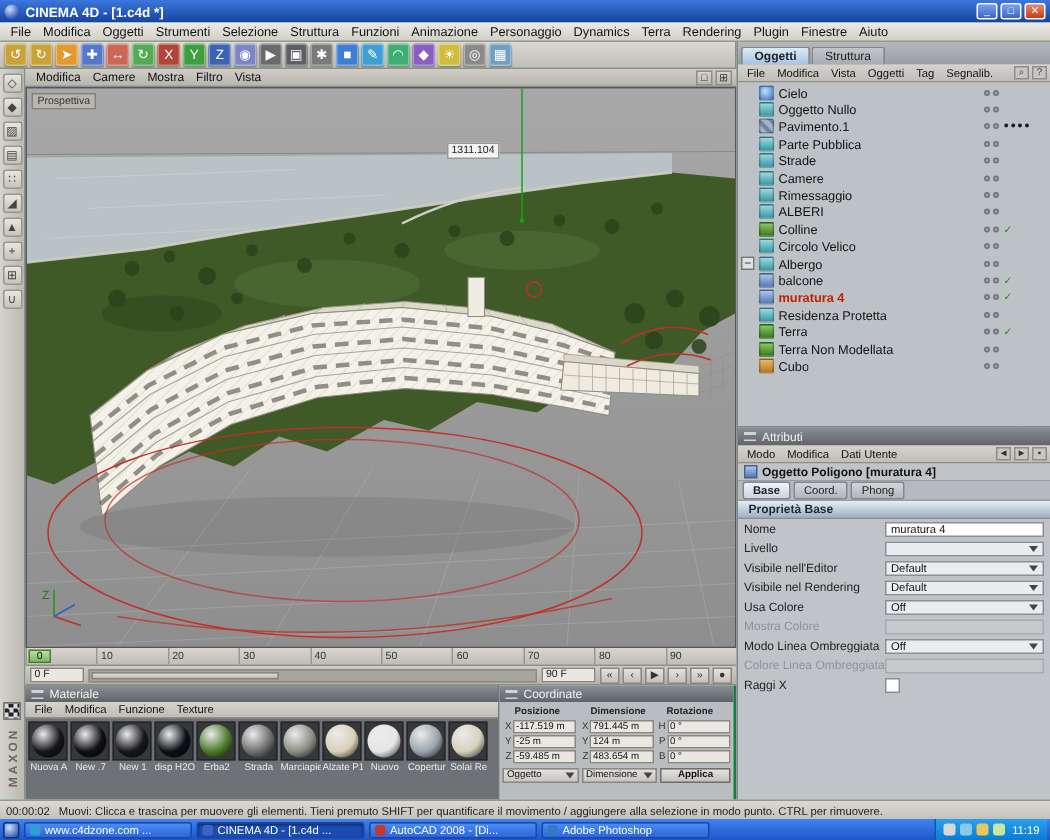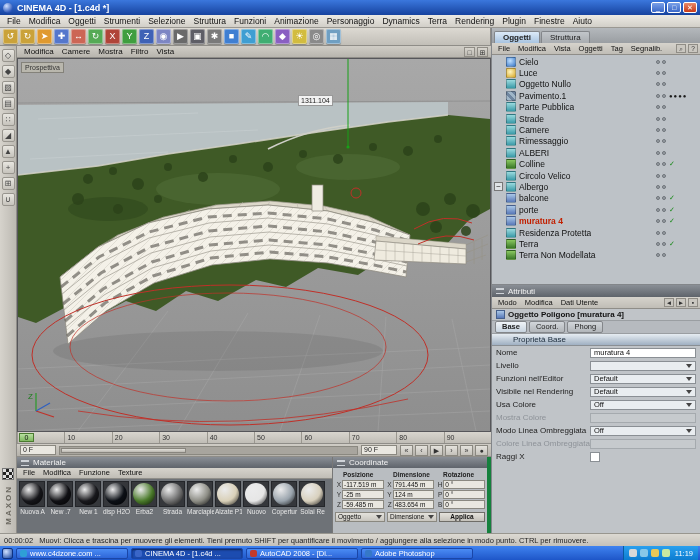--- a/index.html
+++ b/index.html
@@ -59,21 +59,21 @@
 
 
 #materials{position:absolute;top:457px;left:17px;width:316px;height:76px;background:#6e7277;border-right:1px solid #777}
 #mat-list{display:flex;gap:1px;padding:2px}
 .mat{width:27px;flex:0 0 auto}
 .mat-sphere{width:26px;height:26px;background:#35373b;position:relative;border:1px solid #24262a}
 .mat-sphere i{position:absolute;inset:1px;border-radius:50%;background:radial-gradient(circle at 35% 30%,rgba(255,255,255,.9),var(--c,#888) 55%,#000 105%)}
 .mat-label{font-size:6.5px;color:#e8e8e8;text-align:center;white-space:nowrap;overflow:hidden;line-height:9px}
 
 
-#coords{position:absolute;top:457px;left:333px;width:158px;height:76px;background:#b9bdc1;border-right:4px solid #15803d}
+#coords{position:absolute;top:457px;left:333px;width:158px;height:76px;background:#b9bdc1;border-right:2px solid #15803d}
 #coord-heads{display:flex;padding:2px 2px 0}
 .chead{flex:1;font-size:6.5px;font-weight:bold;color:#222;padding-left:8px;line-height:9px;white-space:nowrap;overflow:hidden}
 .crow{display:flex;padding:1px 2px 0;gap:2px}
 .ccell{flex:1;display:flex;align-items:center;gap:1px;min-width:0}
 .clab{font-size:6.5px;width:6px;color:#333;text-align:right;flex:0 0 auto}
 .cfield{flex:1;height:9px;background:#e9e7e0;border:1px solid #8a8880;font-size:6.5px;line-height:7px;padding:0 1px;white-space:nowrap;overflow:hidden;min-width:0}
 .cfoot{display:flex;gap:2px;padding:3px 2px 0}
 .cdrop{flex:1;height:10px;background:linear-gradient(#e4e2dc,#c8c5be);border:1px solid #8a8880;font-size:6.5px;line-height:8px;padding:0 2px;display:flex;justify-content:space-between;align-items:center;white-space:nowrap;overflow:hidden}
 .capply{flex:1;height:10px;background:linear-gradient(#e4e2dc,#c4c1ba);border:1px solid #6f6d68;font-size:6.5px;text-align:center;line-height:8px;font-weight:bold}
 .darr{width:0;height:0;border-left:3px solid transparent;border-right:3px solid transparent;border-top:4px solid #444;flex:0 0 auto}
@@ -109,21 +109,21 @@
 
 
 #attr-head{height:12px}
 #attr-menu{height:12px}
 #attr-menu .icons{margin-left:auto;display:flex;gap:2px;padding-right:2px}
 #attr-obj{height:12px;display:flex;align-items:center;gap:3px;padding-left:4px;background:#c0c4c8;border-bottom:1px solid #9a9ea2;font-size:8px;font-weight:bold;white-space:nowrap;overflow:hidden}
 .attr-obj-icon{width:9px;height:9px;background:linear-gradient(#aac8e8,#5878b8);border:1px solid #46608c;flex:0 0 auto}
 #attr-tabs{height:13px;display:flex;gap:2px;padding:1px 3px;background:#b6babf;border-bottom:1px solid #9a9ea2;align-items:center}
 .attr-tab{font-size:7.5px;padding:0 6px;line-height:10px;background:linear-gradient(#d2d6da,#b2b6ba);border:1px solid #83868a;border-radius:2px;color:#222}
 .attr-tab.active{background:linear-gradient(#f0f4f8,#c8d4e0);font-weight:bold}
-#attr-section{height:12px;background:linear-gradient(#e6ecf2,#9fb0c2);font-size:8px;font-weight:normal;line-height:12px;padding-left:21px;border-bottom:1px solid #8a8f94;color:#1a2a3a}
+#attr-section{height:12px;background:linear-gradient(#e6ecf2,#9fb0c2);font-size:8px;font-weight:bold;line-height:12px;padding-left:7px;border-bottom:1px solid #8a8f94;color:#1a2a3a}
 .arow{height:13px;display:flex;align-items:center;padding:0 4px}
 .arow .lab{width:94px;font-size:8px;color:#222;white-space:nowrap;overflow:hidden;flex:0 0 auto}
 .arow .val{flex:1;height:10px;border:1px solid #8a8f94;background:#e9edf0;font-size:7.5px;padding:0 3px;display:flex;align-items:center;justify-content:space-between;color:#111;min-width:0}
 .arow .val .vtx{white-space:nowrap;overflow:hidden}
 .arow .arrow{display:none;width:0;height:0;border-left:3px solid transparent;border-right:3px solid transparent;border-top:4px solid #444;flex:0 0 auto}
 .arow.dropdown .arrow{display:block}
 .arow.text .val{background:#fff}
 .arow.checkbox .val{flex:0 0 10px;height:10px;background:#fff;padding:0}
 .arow.swatch_dis .lab{color:#8d9298}
 .arow.swatch_dis .val{background:#c6cacd;border-color:#a5aaae}
@@ -553,30 +553,20 @@
           <span class="om-exp"></span>
           <span class="om-icon ic-sky"></span>
           <span class="om-label">Cielo</span>
           <span class="om-dots">
             <i></i>
             <i></i>
           </span>
           <span class="om-tags"></span>
         </div>
 
-        <div class="om-row">
-          <span class="om-exp"></span>
-          <span class="om-icon ic-light"></span>
-          <span class="om-label">Luce</span>
-          <span class="om-dots">
-            <i></i>
-            <i></i>
-          </span>
-          <span class="om-tags"></span>
-        </div>
 
         <div class="om-row">
           <span class="om-exp"></span>
           <span class="om-icon ic-null"></span>
           <span class="om-label">Oggetto Nullo</span>
           <span class="om-dots">
             <i></i>
             <i></i>
           </span>
           <span class="om-tags"></span>
@@ -685,30 +675,20 @@
           <span class="om-exp"></span>
           <span class="om-icon ic-poly"></span>
           <span class="om-label">balcone</span>
           <span class="om-dots">
             <i></i>
             <i></i>
           </span>
           <span class="om-tags t-green">✓</span>
         </div>
 
-        <div class="om-row child">
-          <span class="om-exp"></span>
-          <span class="om-icon ic-poly"></span>
-          <span class="om-label">porte</span>
-          <span class="om-dots">
-            <i></i>
-            <i></i>
-          </span>
-          <span class="om-tags t-green">✓</span>
-        </div>
 
         <div class="om-row child selected">
           <span class="om-exp"></span>
           <span class="om-icon ic-poly"></span>
           <span class="om-label">muratura 4</span>
           <span class="om-dots">
             <i></i>
             <i></i>
           </span>
           <span class="om-tags t-green">✓</span>
@@ -741,20 +721,30 @@
           <span class="om-icon ic-terrain"></span>
           <span class="om-label">Terra Non Modellata</span>
           <span class="om-dots">
             <i></i>
             <i></i>
           </span>
           <span class="om-tags"></span>
         </div>
 
 
+        <div class="om-row">
+          <span class="om-exp"></span>
+          <span class="om-icon ic-cube"></span>
+          <span class="om-label">Cubo</span>
+          <span class="om-dots">
+            <i></i>
+            <i></i>
+          </span>
+          <span class="om-tags"></span>
+        </div>
       </div>
 
     <div id="attr-head" class="phead">
       <span class="grip"></span>
       <span>Attributi</span>
     </div>
     <div id="attr-menu" class="pmenu">
       <div style="display:flex">
 
       <span class="menu-item">Modo</span>
@@ -790,21 +780,21 @@
 
         <div class="arow dropdown">
           <span class="lab">Livello</span>
           <span class="val">
             <span class="vtx"></span>
             <span class="arrow"></span>
           </span>
         </div>
 
         <div class="arow dropdown">
-          <span class="lab">Funzioni nell'Editor</span>
+          <span class="lab">Visibile nell'Editor</span>
           <span class="val">
             <span class="vtx">Default</span>
             <span class="arrow"></span>
           </span>
         </div>
 
         <div class="arow dropdown">
           <span class="lab">Visibile nel Rendering</span>
           <span class="val">
             <span class="vtx">Default</span>

